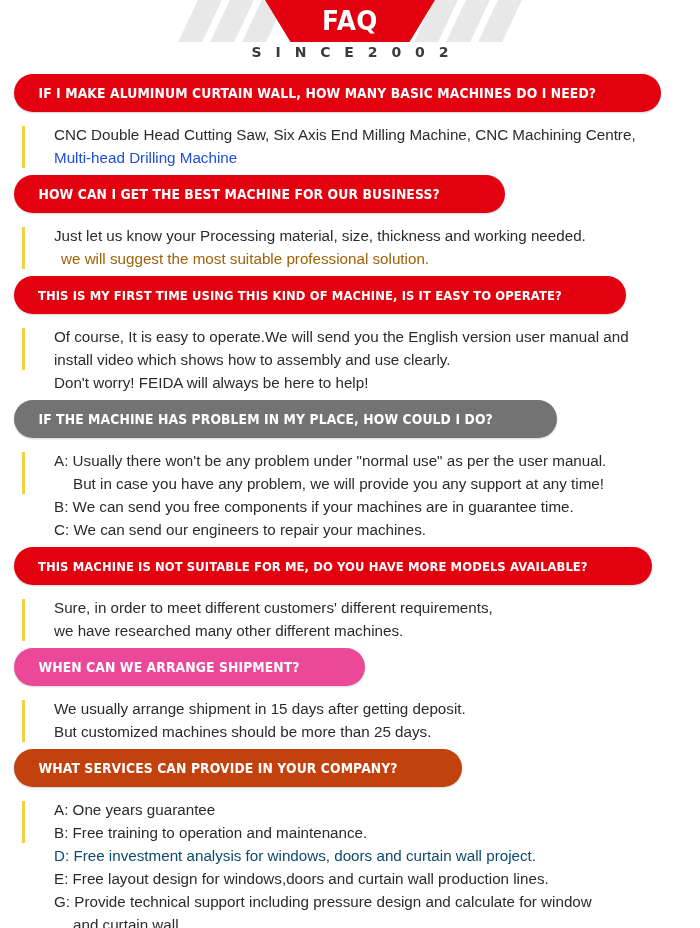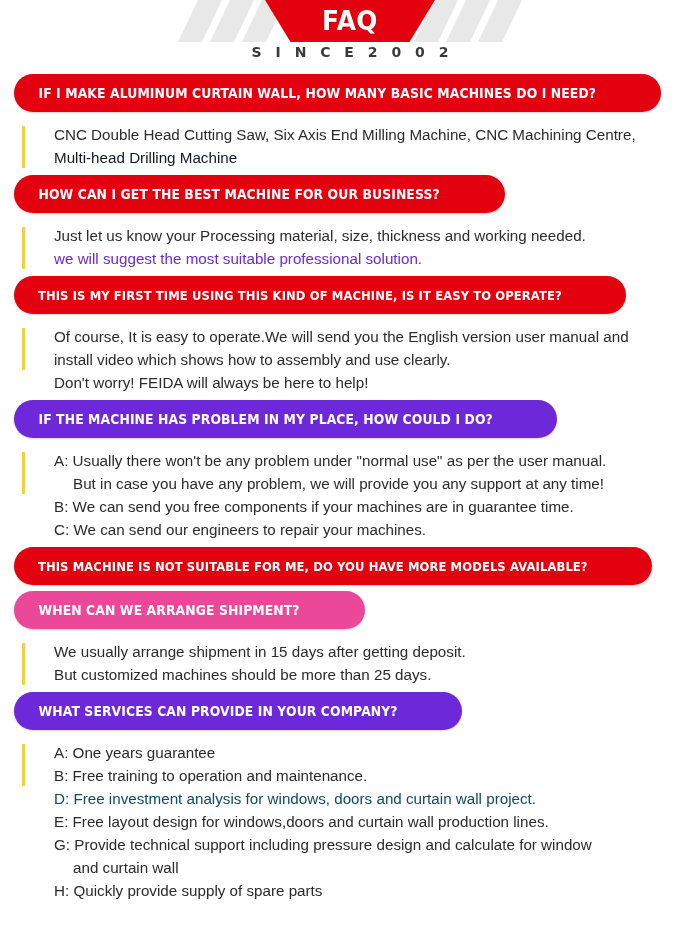--- a/index.html
+++ b/index.html
@@ -168,79 +168,84 @@
 
 <div class="faq-list">
 
   <div class="faq-item">
     <div class="q-bar" style="background: rgb(227, 0, 15); width: 646.66px;">
       <span class="q-text" style="color: rgb(255, 255, 255);">IF I MAKE ALUMINUM CURTAIN WALL, HOW MANY BASIC MACHINES DO I NEED?</span>
     </div>
     <div class="answer">
       <span class="accent-bar" style="background: rgb(244, 208, 63);"></span>
       <div class="a-line" style="color: rgb(43, 43, 43);">CNC Double Head Cutting Saw, Six Axis End Milling Machine, CNC Machining Centre,</div>
-      <div class="a-line" style="color: #0f172a;">Multi-head Drilling Machine</div>
+      <div class="a-line" style="color: #1d4ed8;">Multi-head Drilling Machine</div>
     </div>
   </div>
 
   <div class="faq-item">
     <div class="q-bar" style="background: rgb(227, 0, 15); width: 490.62px;">
       <span class="q-text" style="color: rgb(255, 255, 255);">HOW CAN I GET THE BEST MACHINE FOR OUR BUSINESS?</span>
     </div>
     <div class="answer">
       <span class="accent-bar" style="background: rgb(244, 208, 63);"></span>
       <div class="a-line" style="color: rgb(43, 43, 43);">Just let us know your Processing material, size, thickness and working needed.</div>
-      <div class="a-line" style="color: #6d28d9;">we will suggest the most suitable professional solution.</div>
+      <div class="a-line" style="color: #a16207; margin-left: 7px;">we will suggest the most suitable professional solution.</div>
     </div>
   </div>
 
   <div class="faq-item">
     <div class="q-bar wide" style="background: rgb(227, 0, 15); width: 611.8px;">
       <span class="q-text tight" style="color: rgb(255, 255, 255);">THIS IS MY FIRST TIME USING THIS KIND OF MACHINE, IS IT EASY TO OPERATE?</span>
     </div>
     <div class="answer">
       <span class="accent-bar" style="background: rgb(244, 208, 63);"></span>
       <div class="a-line" style="color: rgb(43, 43, 43);">Of course, It is easy to operate.We will send you the English version user manual and</div>
       <div class="a-line" style="color: rgb(43, 43, 43);">install video which shows how to assembly and use clearly.</div>
       <div class="a-line" style="color: rgb(43, 43, 43);">Don't worry! FEIDA will always be here to help!</div>
     </div>
   </div>
 
   <div class="faq-item">
-    <div class="q-bar" style="background: #6d28d9; width: 543.26px;">
+    <div class="q-bar" style="background: #737373; width: 543.26px;">
       <span class="q-text" style="color: rgb(255, 255, 255);">IF THE MACHINE HAS PROBLEM IN MY PLACE, HOW COULD I DO?</span>
     </div>
     <div class="answer">
       <span class="accent-bar" style="background: rgb(244, 208, 63);"></span>
       <div class="a-line" style="color: rgb(43, 43, 43);">A: Usually there won't be any problem under "normal use" as per the user manual.</div>
       <div class="a-line indent" style="color: rgb(43, 43, 43);">But in case you have any problem, we will provide you any support at any time!</div>
       <div class="a-line" style="color: rgb(43, 43, 43);">B: We can send you free components if your machines are in guarantee time.</div>
       <div class="a-line" style="color: rgb(43, 43, 43);">C: We can send our engineers to repair your machines.</div>
     </div>
   </div>
 
   <div class="faq-item">
     <div class="q-bar wide" style="background: rgb(227, 0, 15); width: 638.48px;">
       <span class="q-text tight" style="color: rgb(255, 255, 255);">THIS MACHINE IS NOT SUITABLE FOR ME, DO YOU HAVE MORE MODELS AVAILABLE?</span>
     </div>
+    <div class="answer">
+      <span class="accent-bar" style="background: rgb(244, 208, 63);"></span>
+      <div class="a-line" style="color: rgb(43, 43, 43);">Sure, in order to meet different customers' different requirements,</div>
+      <div class="a-line" style="color: rgb(43, 43, 43);">we have researched many other different machines.</div>
+    </div>
   </div>
 
   <div class="faq-item">
     <div class="q-bar" style="background: #ec4899; width: 350.56px;">
       <span class="q-text" style="color: rgb(255, 255, 255);">WHEN CAN WE ARRANGE SHIPMENT?</span>
     </div>
     <div class="answer">
       <span class="accent-bar" style="background: rgb(244, 208, 63);"></span>
       <div class="a-line" style="color: rgb(43, 43, 43);">We usually arrange shipment in 15 days after getting deposit.</div>
       <div class="a-line" style="color: rgb(43, 43, 43);">But customized machines should be more than 25 days.</div>
     </div>
   </div>
 
   <div class="faq-item">
-    <div class="q-bar" style="background: #6d28d9; width: 448.32px;">
+    <div class="q-bar" style="background: #c2410c; width: 448.32px;">
       <span class="q-text" style="color: rgb(255, 255, 255);">WHAT SERVICES CAN PROVIDE IN YOUR COMPANY?</span>
     </div>
     <div class="answer">
       <span class="accent-bar" style="background: rgb(244, 208, 63);"></span>
       <div class="a-line" style="color: rgb(43, 43, 43);">A: One years guarantee</div>
       <div class="a-line" style="color: rgb(43, 43, 43);">B: Free training to operation and maintenance.</div>
       <div class="a-line" style="color: #0c4a6e;">D: Free investment analysis for windows, doors and curtain wall project.</div>
       <div class="a-line" style="color: rgb(43, 43, 43);">E: Free layout design for windows,doors and curtain wall production lines.</div>
       <div class="a-line" style="color: rgb(43, 43, 43);">G: Provide technical support including pressure design and calculate for window</div>
       <div class="a-line indent" style="color: rgb(43, 43, 43);">and curtain wall</div>

